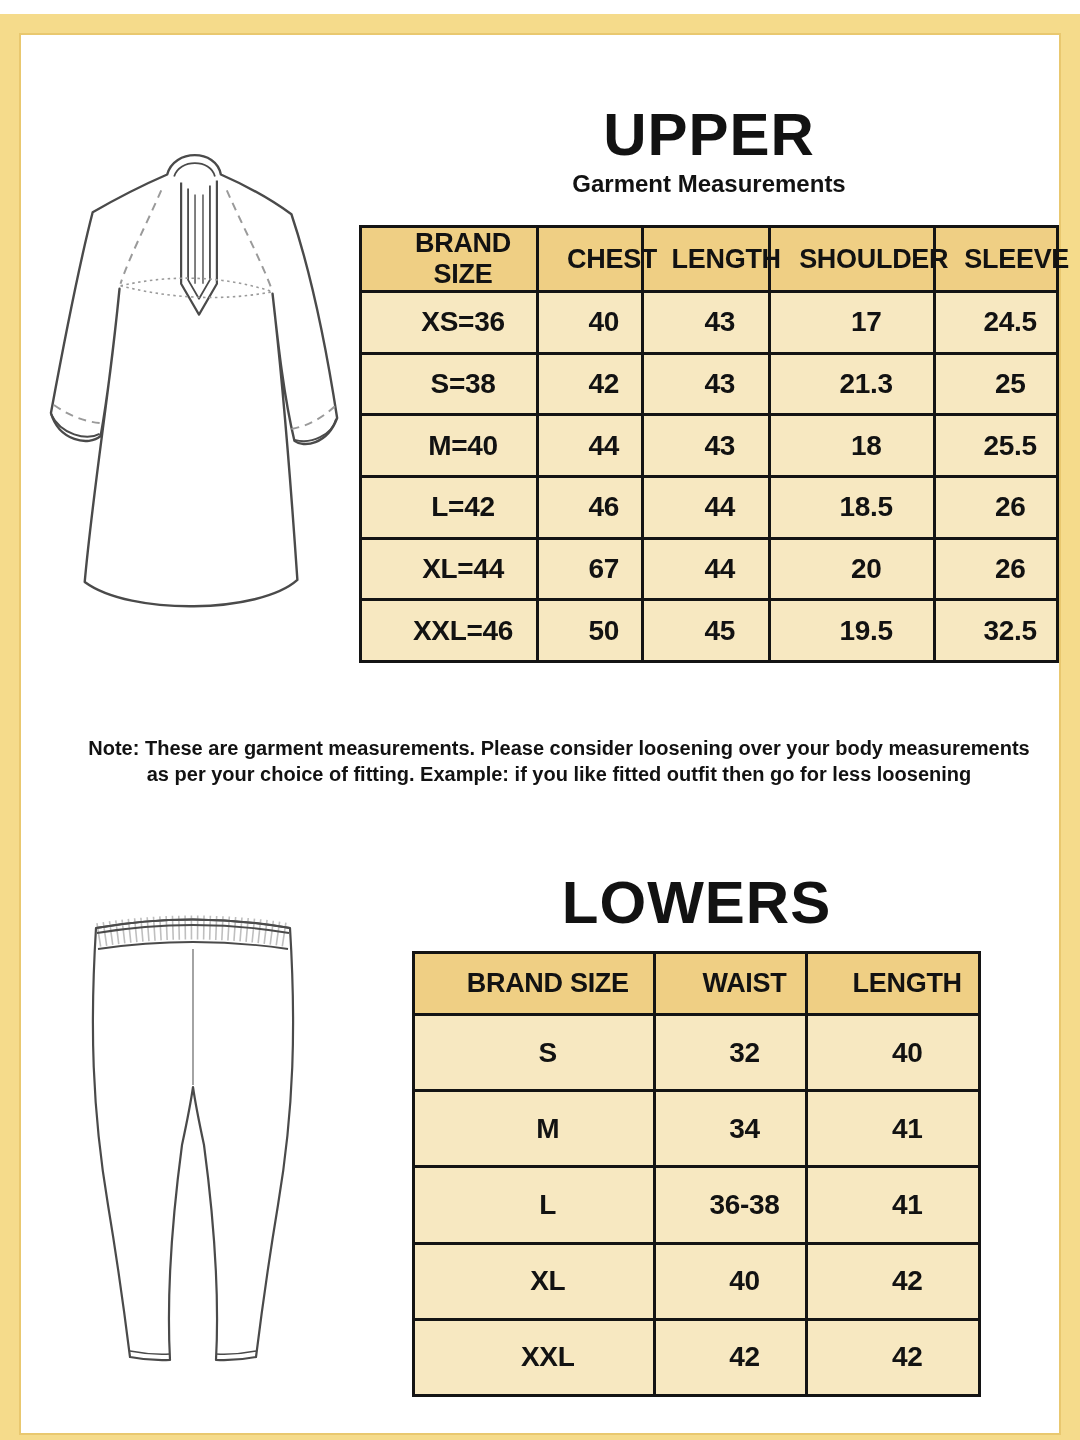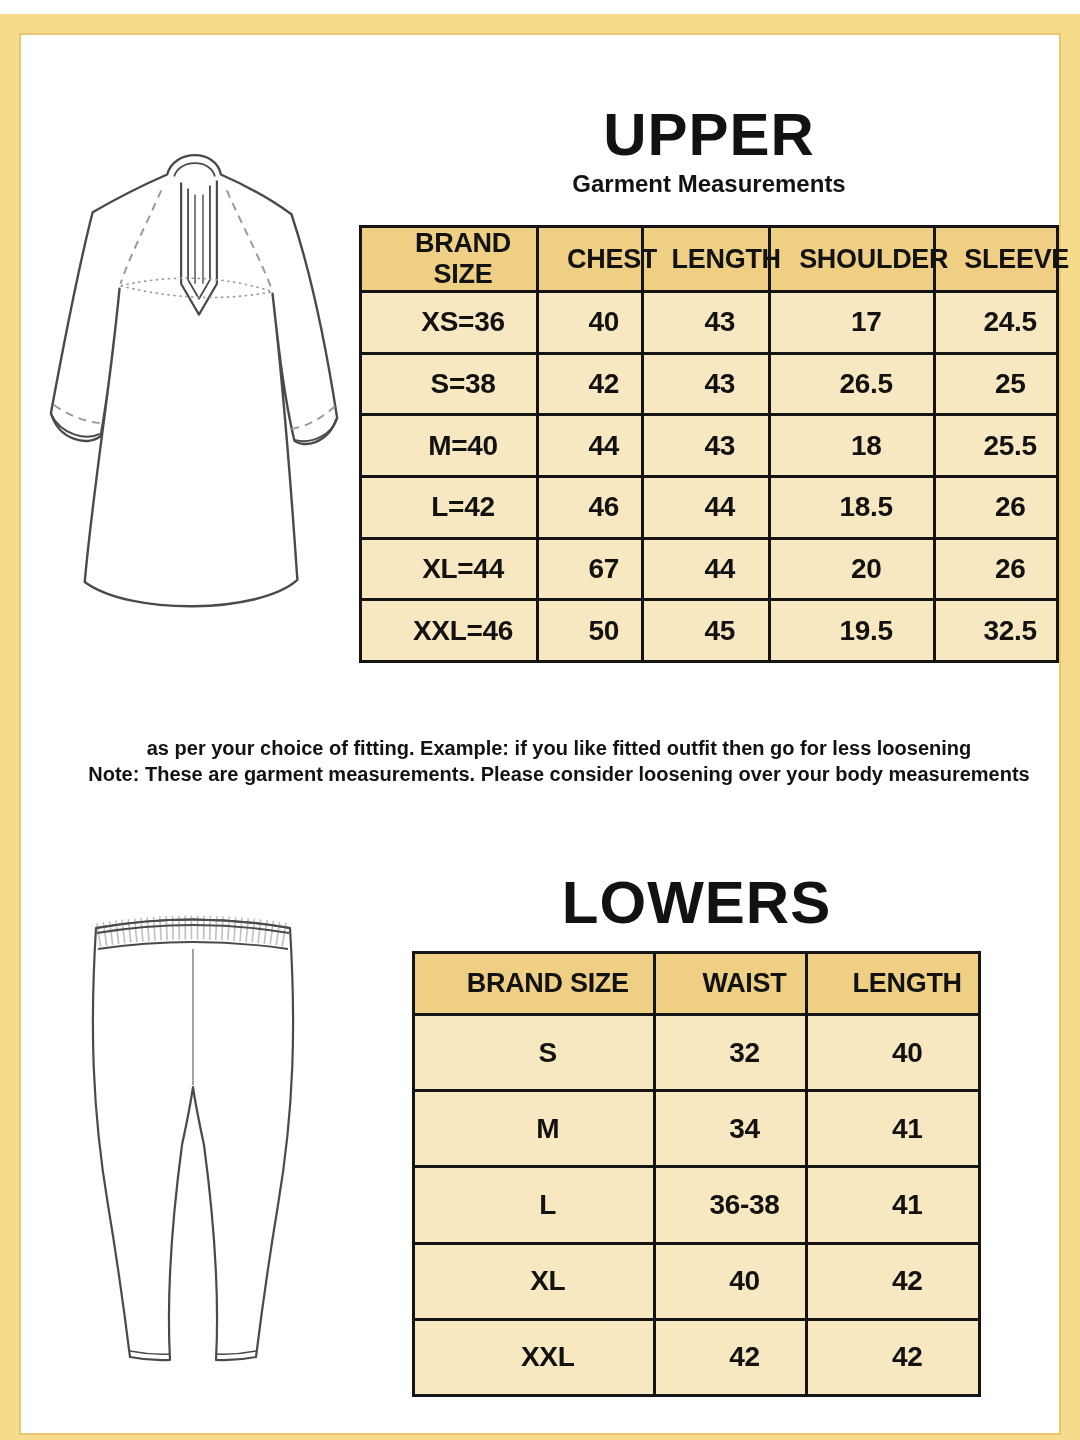--- a/index.html
+++ b/index.html
@@ -110,21 +110,21 @@
           <td>XS=36</td>
           <td>40</td>
           <td>43</td>
           <td>17</td>
           <td>24.5</td>
         </tr>
         <tr>
           <td>S=38</td>
           <td>42</td>
           <td>43</td>
-          <td>26.5</td>
+          <td>21.3</td>
           <td>25</td>
         </tr>
         <tr>
           <td>M=40</td>
           <td>44</td>
           <td>43</td>
           <td>18</td>
           <td>25.5</td>
         </tr>
         <tr>
@@ -146,22 +146,22 @@
           <td>50</td>
           <td>45</td>
           <td>19.5</td>
           <td>32.5</td>
         </tr>
       </tbody>
     </table>
   </div>
 
   <div class="abs note">
+    <div>Note: These are garment measurements. Please consider loosening over your body measurements</div>
     <div>as per your choice of fitting. Example: if you like fitted outfit then go for less loosening</div>
-    <div>Note: These are garment measurements. Please consider loosening over your body measurements</div>
   </div>
 
   <svg class="abs pants-wrap" viewBox="0 0 230 470" aria-hidden="true">
 
     <path d="M18,23
          C12,120 14,205 30,300
          C40,360 48,420 52,452
          Q72,456 92,455
          C88,380 96,300 104,240
          C110,212 113,196 115,182

